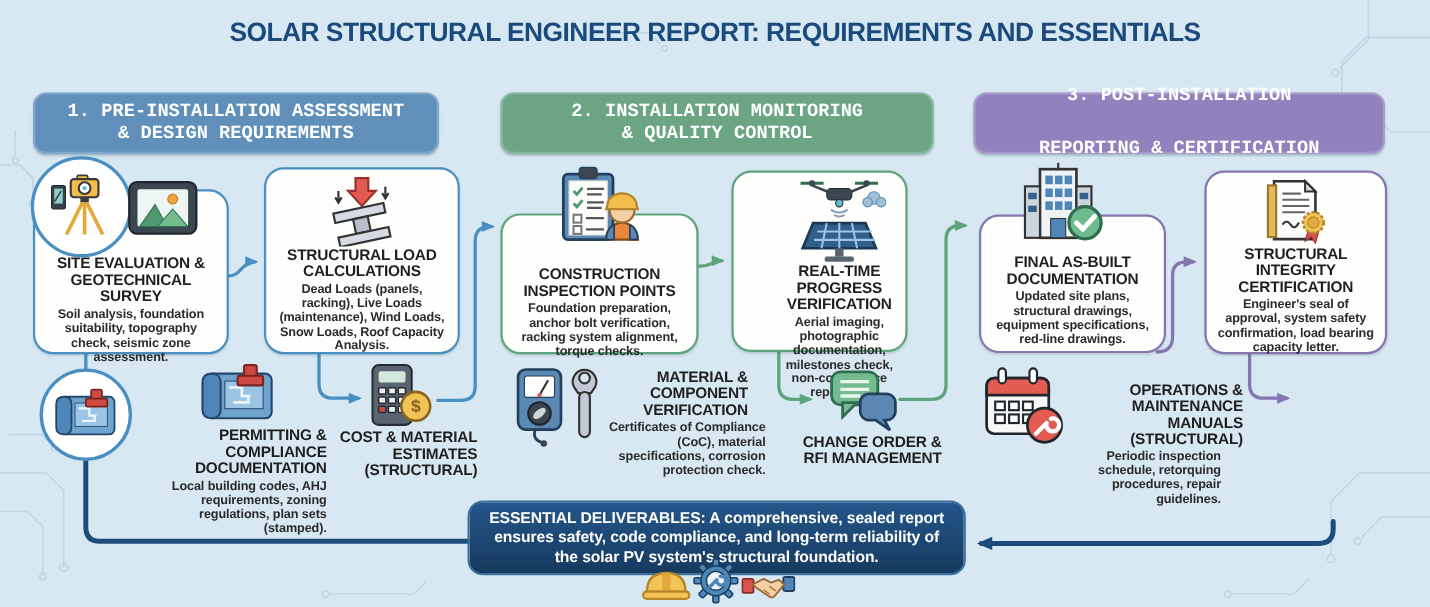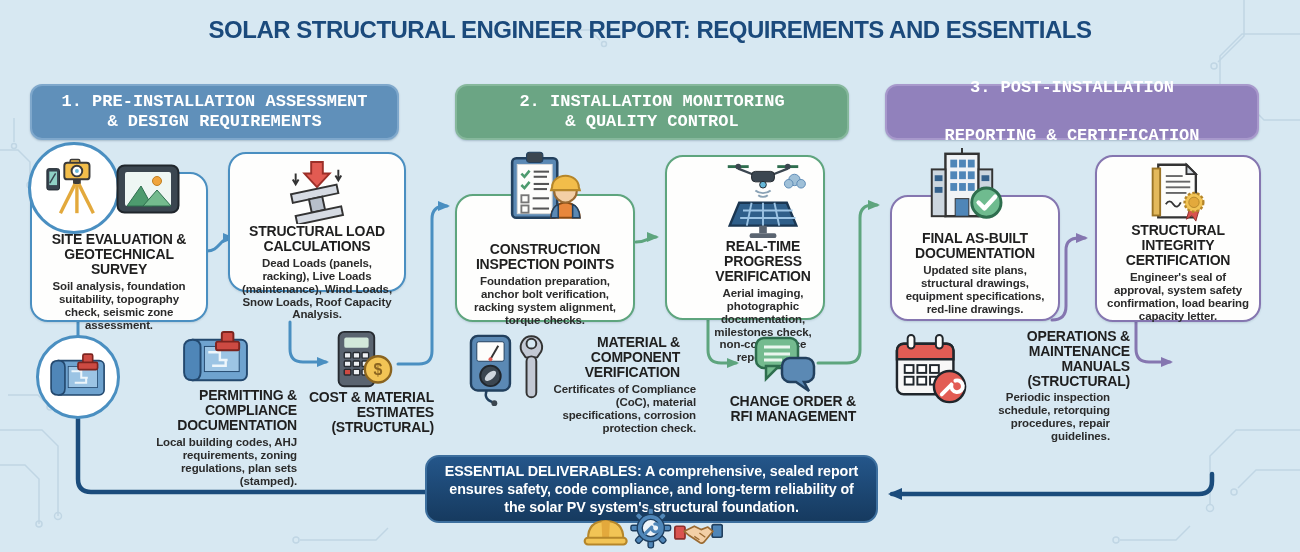--- a/index.html
+++ b/index.html
@@ -136,21 +136,21 @@
     </svg>
   </div>
   <svg class="icon" style="left:116px;top:164px;" width="64" height="50" viewBox="0 0 64 50">
     <rect x="1.5" y="1.5" width="61" height="47" rx="7" fill="#3b4650" stroke="#20262c" stroke-width="2"></rect>
     <rect x="9" y="8" width="46" height="34" rx="2" fill="#eef6f3"></rect>
     <circle cx="41" cy="17" r="4.5" fill="#f0a43c" stroke="#c07f22"></circle>
     <polygon points="11,42 25,22 36,42" fill="#4d9b6e" stroke="#2e6e4e"></polygon>
     <polygon points="27,42 41,26 55,42" fill="#74bb8e" stroke="#2e6e4e"></polygon>
   </svg>
 
-  <div class="card b-blue" style="left:228px;top:152px;width:178px;height:140px;padding-top:6px;z-index:2;">
+  <div class="card b-blue" style="left:240px;top:152px;width:178px;height:170px;padding-top:6px;z-index:2;">
     <svg width="72" height="64" viewBox="0 0 72 66" style="margin:0 auto;">
       <polygon points="30,2 42,2 42,14 49,14 36,28 23,14 30,14" fill="#e25b52" stroke="#9c2f28" stroke-width="2"></polygon>
       <path d="M14 14 v10 m-3,-4 l3,5 l3,-5" stroke="#333333" stroke-width="2" fill="none"></path>
       <path d="M58 10 v10 m-3,-4 l3,5 l3,-5" stroke="#333333" stroke-width="2" fill="none"></path>
       <g transform="rotate(-12 36 46)">
         <rect x="12" y="30" width="48" height="9" fill="#d6dbe3" stroke="#333333" stroke-width="2"></rect>
         <rect x="29" y="39" width="14" height="14" fill="#b7bfca" stroke="#333333" stroke-width="2"></rect>
         <rect x="12" y="53" width="48" height="9" fill="#d6dbe3" stroke="#333333" stroke-width="2"></rect>
       </g>
     </svg>
@@ -361,21 +361,21 @@
       <rect x="12" y="34" width="9" height="8"></rect>
         <rect x="25" y="34" width="9" height="8"></rect>
         <rect x="38" y="34" width="9" height="8"></rect>
       <rect x="12" y="46" width="9" height="8"></rect>
         <rect x="25" y="46" width="9" height="8"></rect>
         <rect x="38" y="46" width="9" height="8"></rect>
     </g>
     <circle cx="58" cy="56" r="16" fill="#e25c54" stroke="#20262c" stroke-width="2.5"></circle>
     <path d="M50,64 l10,-10 m0,0 a6,6 0 1 0 4,-4" stroke="#ffffff" stroke-width="4" fill="none" stroke-linecap="round"></path>
   </svg>
-  <div class="free-block" style="left:962px;top:329px;width:168px;">
+  <div class="free-block" style="left:962px;top:347px;width:168px;">
     <div class="c-title">OPERATIONS &amp; MAINTENANCE MANUALS (STRUCTURAL)</div>
     <div class="c-desc" style="margin:2px 20px 0;">Periodic inspection schedule, retorquing procedures, repair guidelines.</div>
   </div>
 
 
   <div class="banner">
     <div class="banner-text">ESSENTIAL DELIVERABLES: A comprehensive, sealed report ensures safety, code compliance, and long-term reliability of the solar PV system's structural foundation.</div>
   </div>
   <div class="banner-icons">
     <svg width="48" height="38" viewBox="0 0 54 40">

